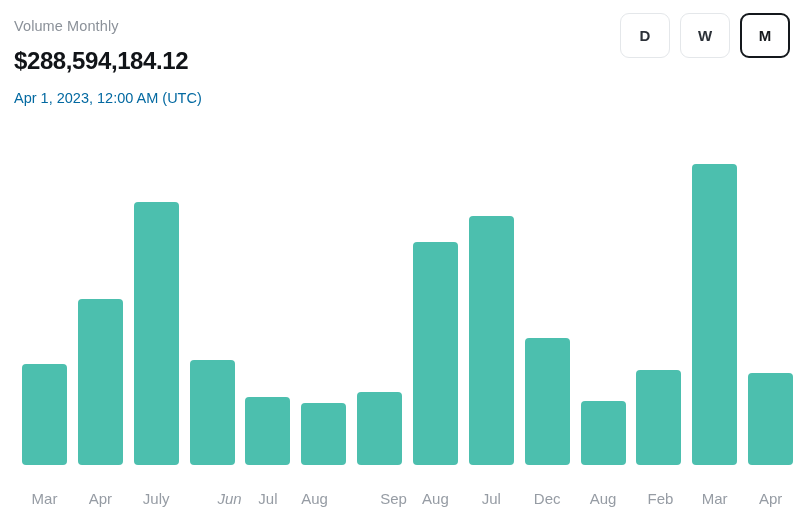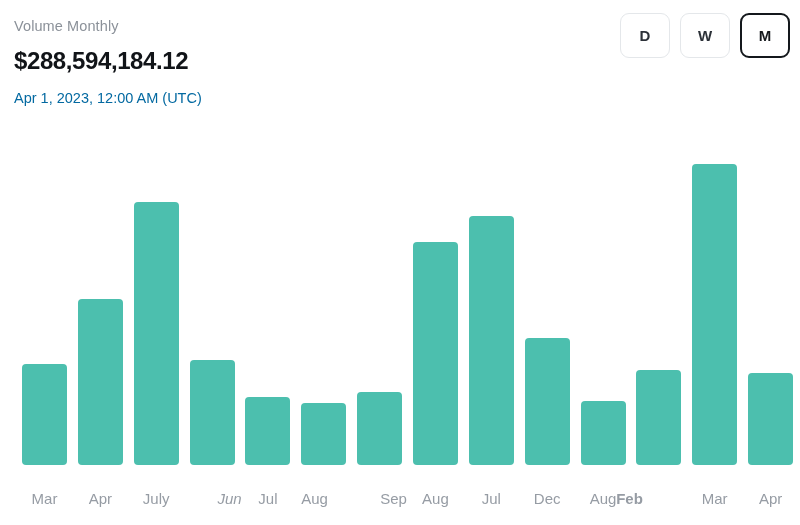--- a/index.html
+++ b/index.html
@@ -194,19 +194,19 @@
         <div class="xtick" style="left: 55.85px;">Apr</div>
         <div class="xtick" style="left: 111.7px;">July</div>
         <div class="xtick" style="left: 185px; font-style: italic;">Jun</div>
         <div class="xtick" style="left: 223.4px;">Jul</div>
         <div class="xtick" style="left: 270px;">Aug</div>
         <div class="xtick" style="left: 349px;">Sep</div>
         <div class="xtick" style="left: 390.95px;">Aug</div>
         <div class="xtick" style="left: 446.8px;">Jul</div>
         <div class="xtick" style="left: 502.65px;">Dec</div>
         <div class="xtick" style="left: 558.5px;">Aug</div>
-        <div class="xtick" style="left: 585px; font-weight: bold;">Feb</div>
+        <div class="xtick" style="left: 616px;">Feb</div>
         <div class="xtick" style="left: 670.2px;">Mar</div>
         <div class="xtick" style="left: 726.05px;">Apr</div>
       </div>
   </div>
 
 </div>
 
 </body></html>

